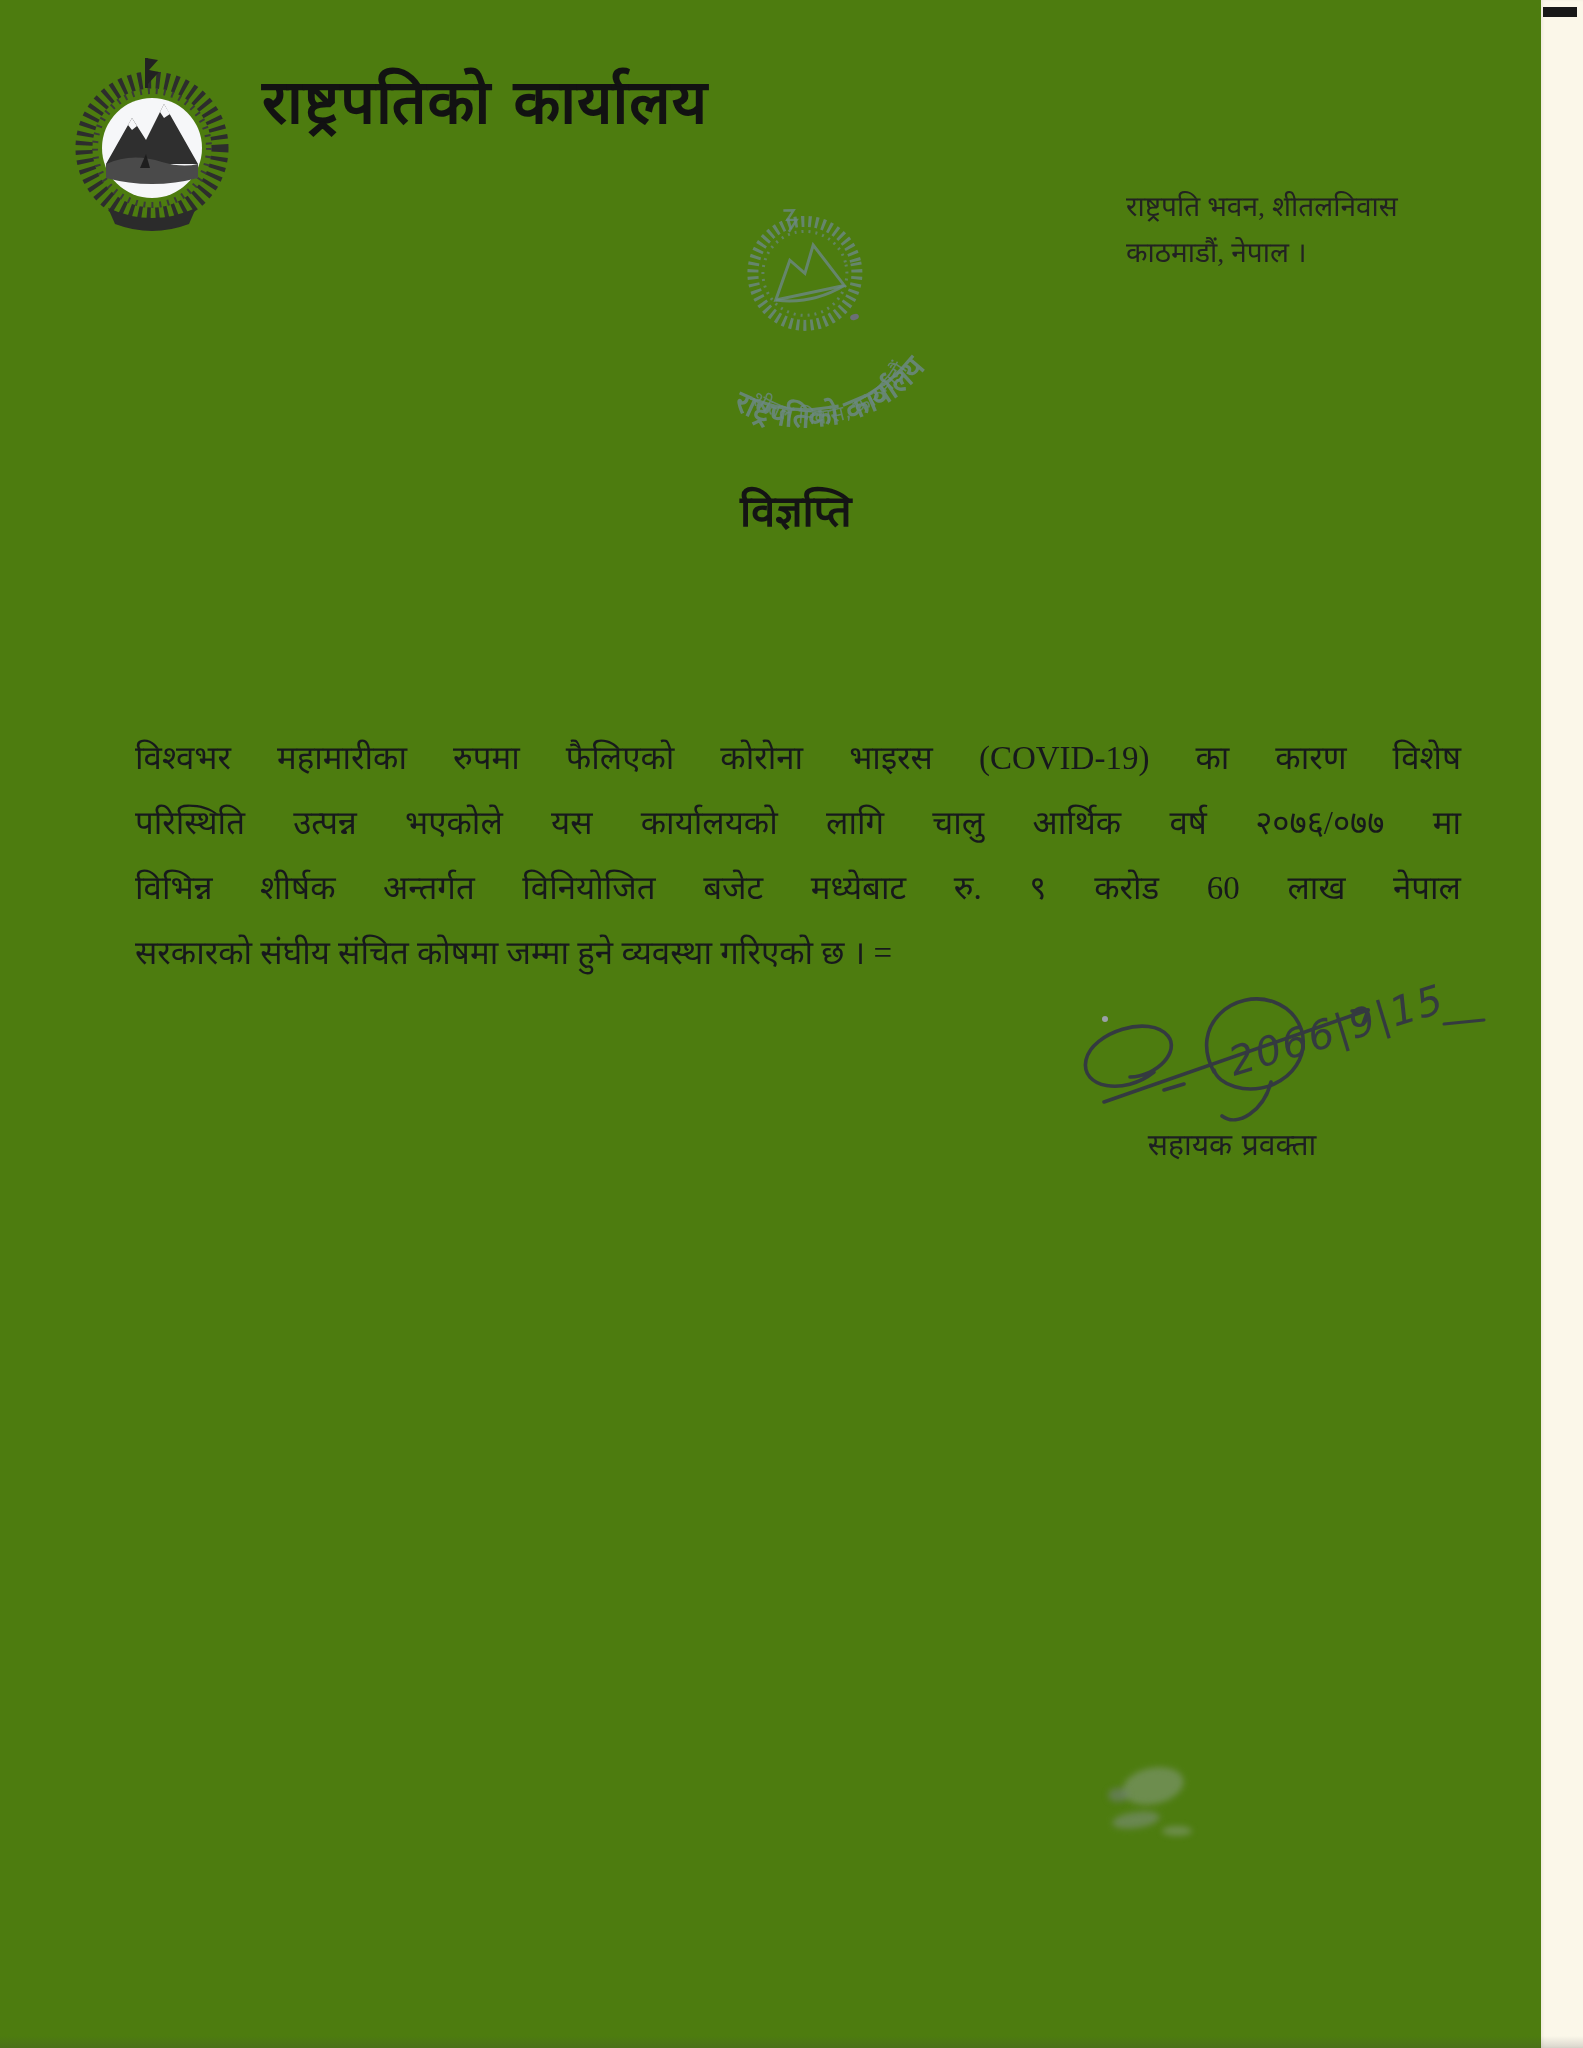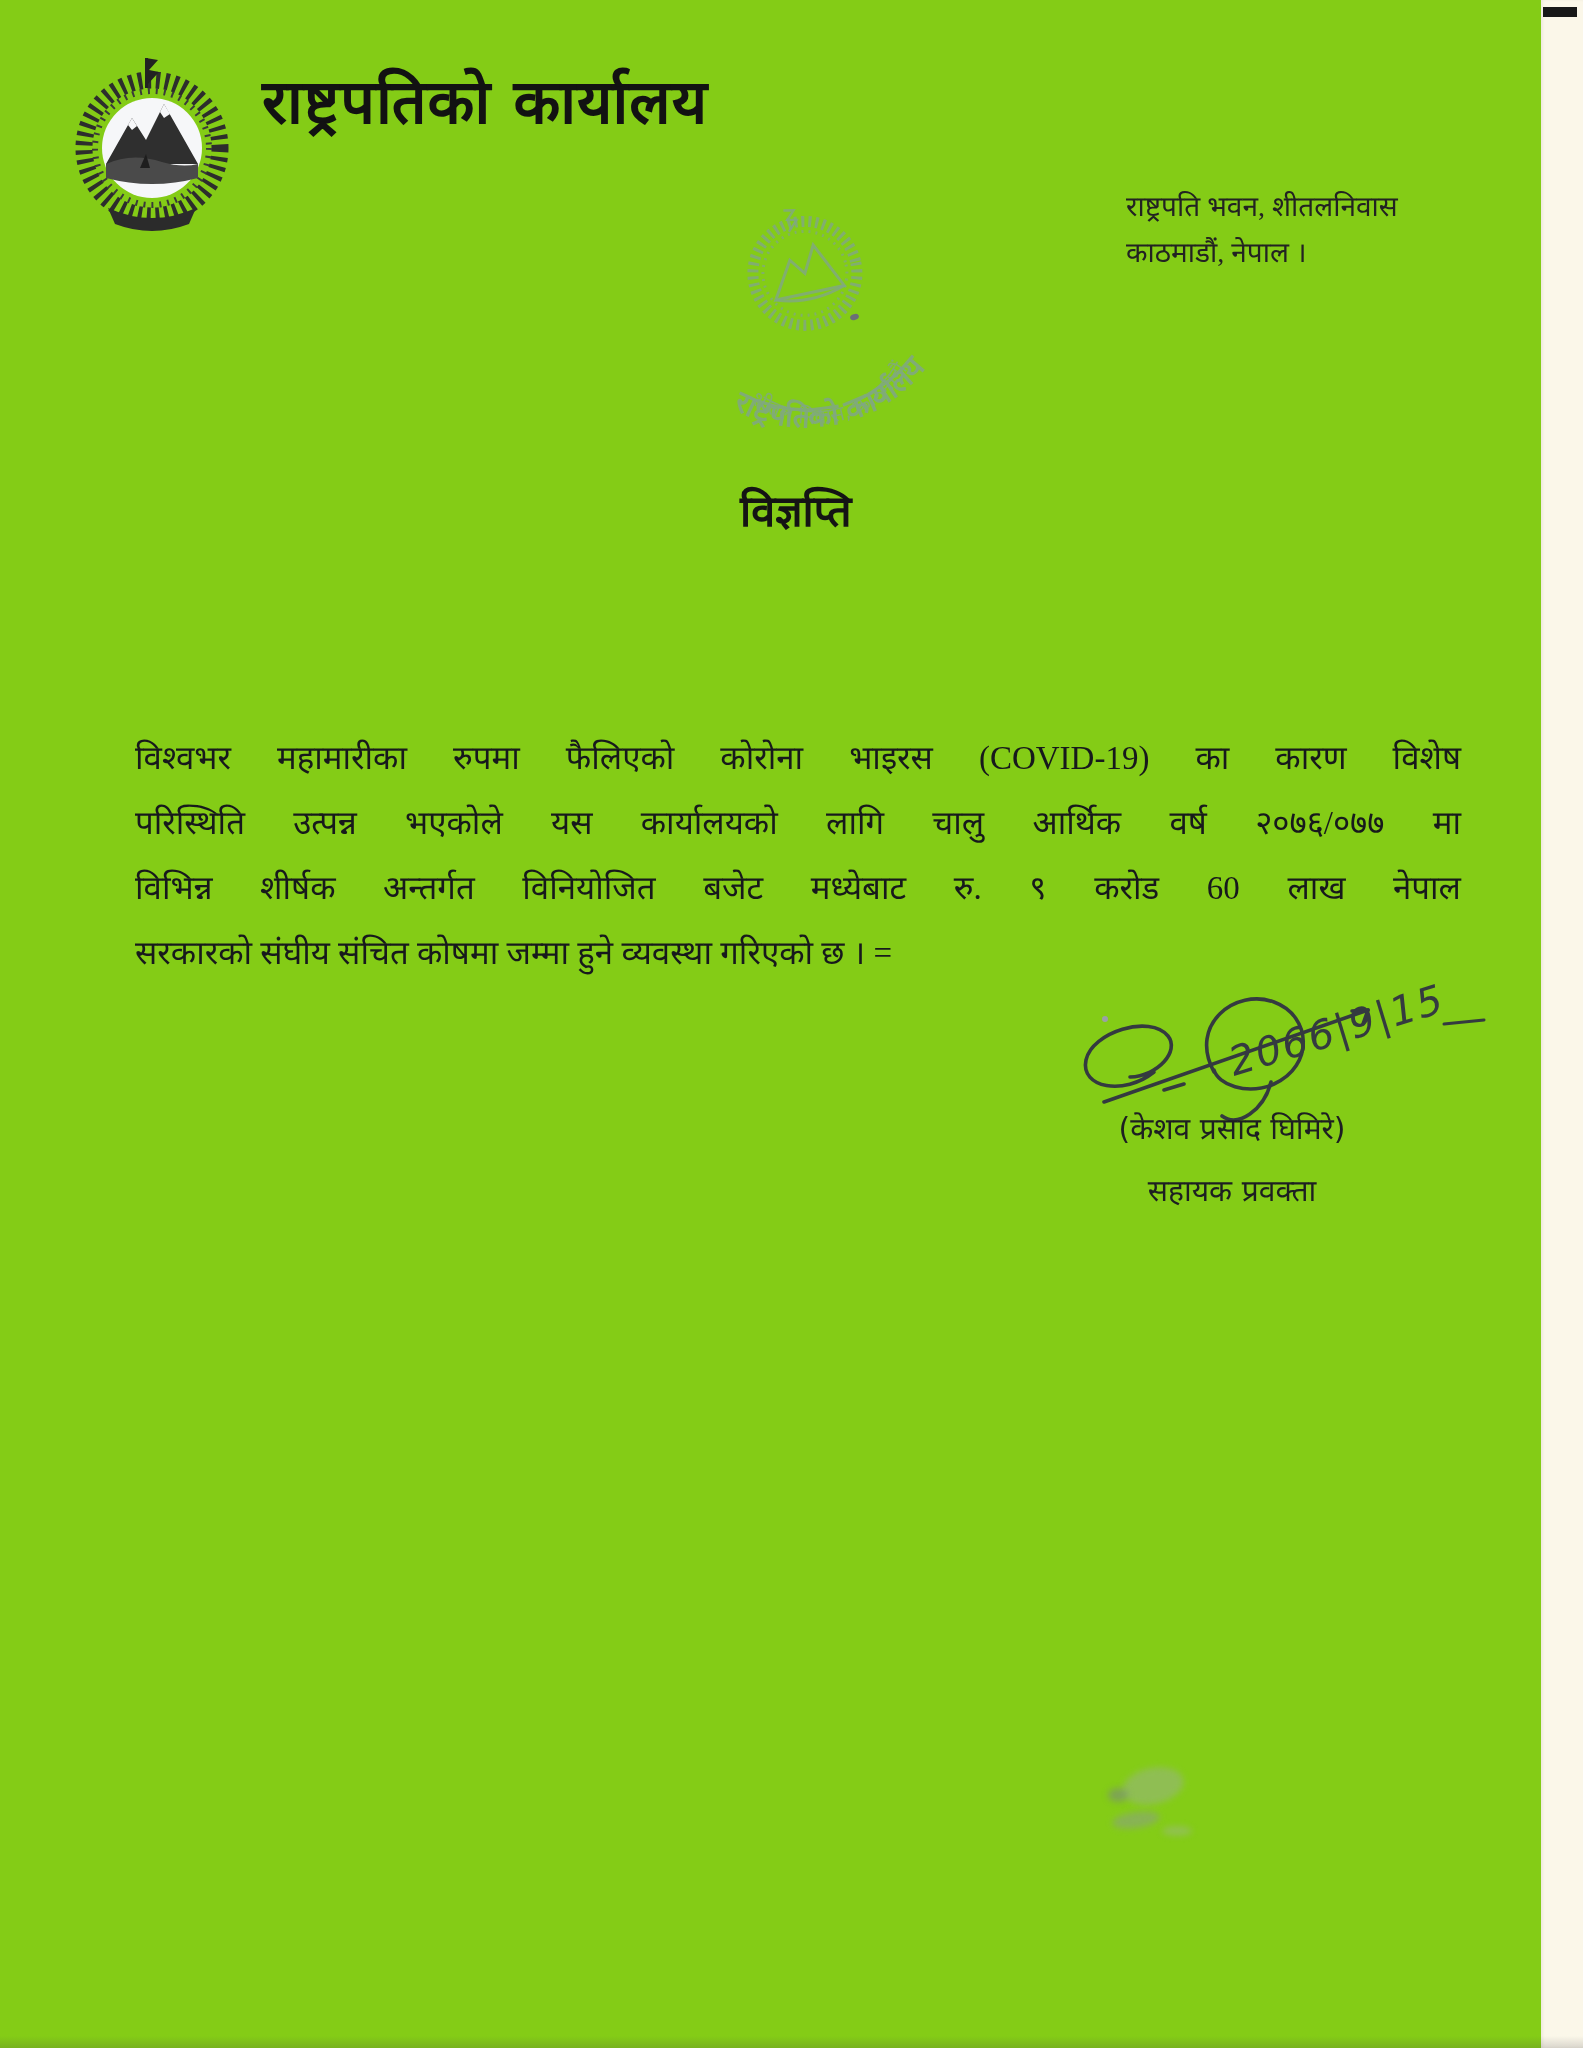--- a/index.html
+++ b/index.html
@@ -1,20 +1,20 @@
 <!DOCTYPE html>
 <html><head>
 <meta charset="utf-8">
 <style>
   * { margin:0; padding:0; box-sizing:border-box; }
   html,body { background:#e9eaee; }
   .scan-page {
     position:relative;
     width:1583px; height:2048px;
-    background:#84cc16;
+    background:#4d7c0f;
     overflow:hidden;
     font-family:"DejaVu Sans", sans-serif;
     color:#1c1c1c;
   }
   
   .page-edge {
     position:absolute; right:0; top:0; width:42px; height:100%;
     background:#fbf7e9;
     box-shadow:inset 2px 0 3px rgba(0,0,0,0.05);
   }
@@ -163,21 +163,20 @@
       <path d="M118,110 l20,-6"></path>
 
       <path d="M225,102 C218,130 192,148 176,136"></path>
 
       <path d="M398,44 l40,-4" stroke-width="3"></path>
     </g>
     <text x="188" y="96" font-size="40" fill="#343a40" font-style="italic" transform="rotate(-17 188 96)" style="font-family:'DejaVu Sans',sans-serif; letter-spacing:2px;">2066|9|15</text>
   </svg>
 
   <div class="sign-block">
-    <div class="sign-name">(केशव प्रसाद घिमिरे)</div>
     <div class="sign-title">सहायक प्रवक्ता</div>
   </div>
 
   <div class="ink-dot dot-a"></div>
   <div class="ink-dot dot-b"></div>
   <div class="smudge smudge-a"></div>
   <div class="smudge smudge-b"></div>
   <div class="smudge smudge-c"></div>
   <div class="smudge smudge-d"></div>
 

